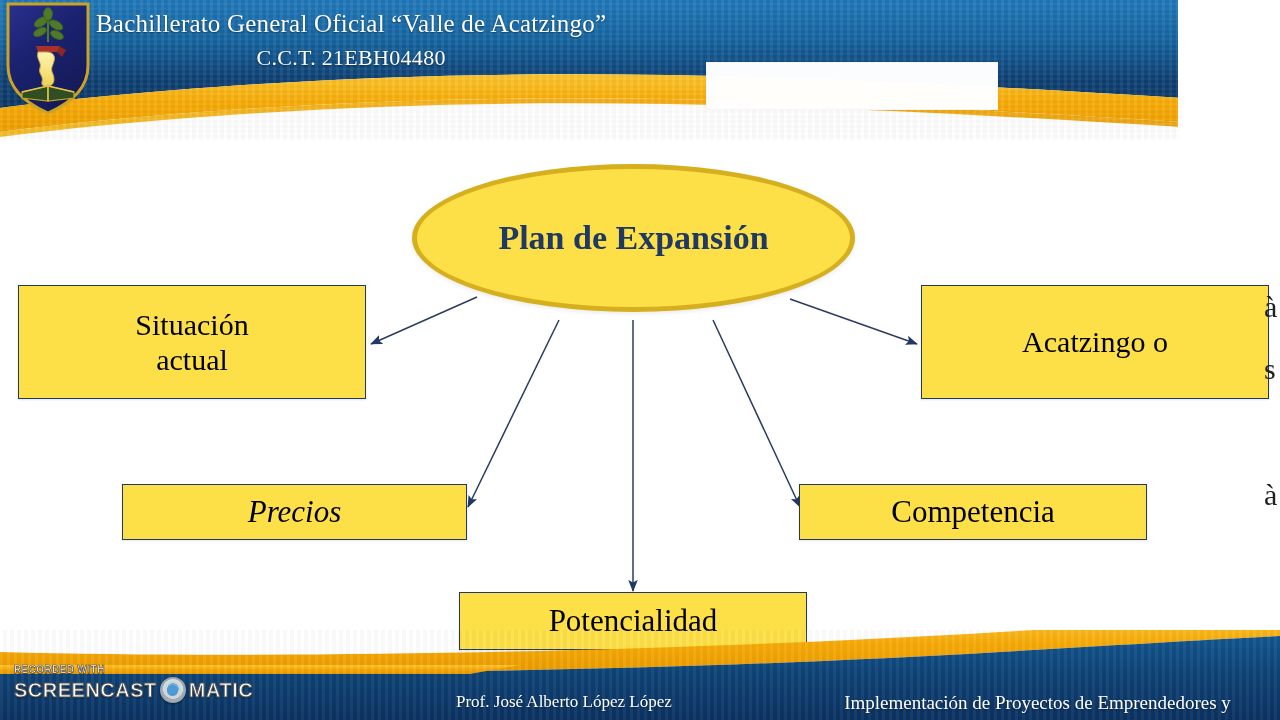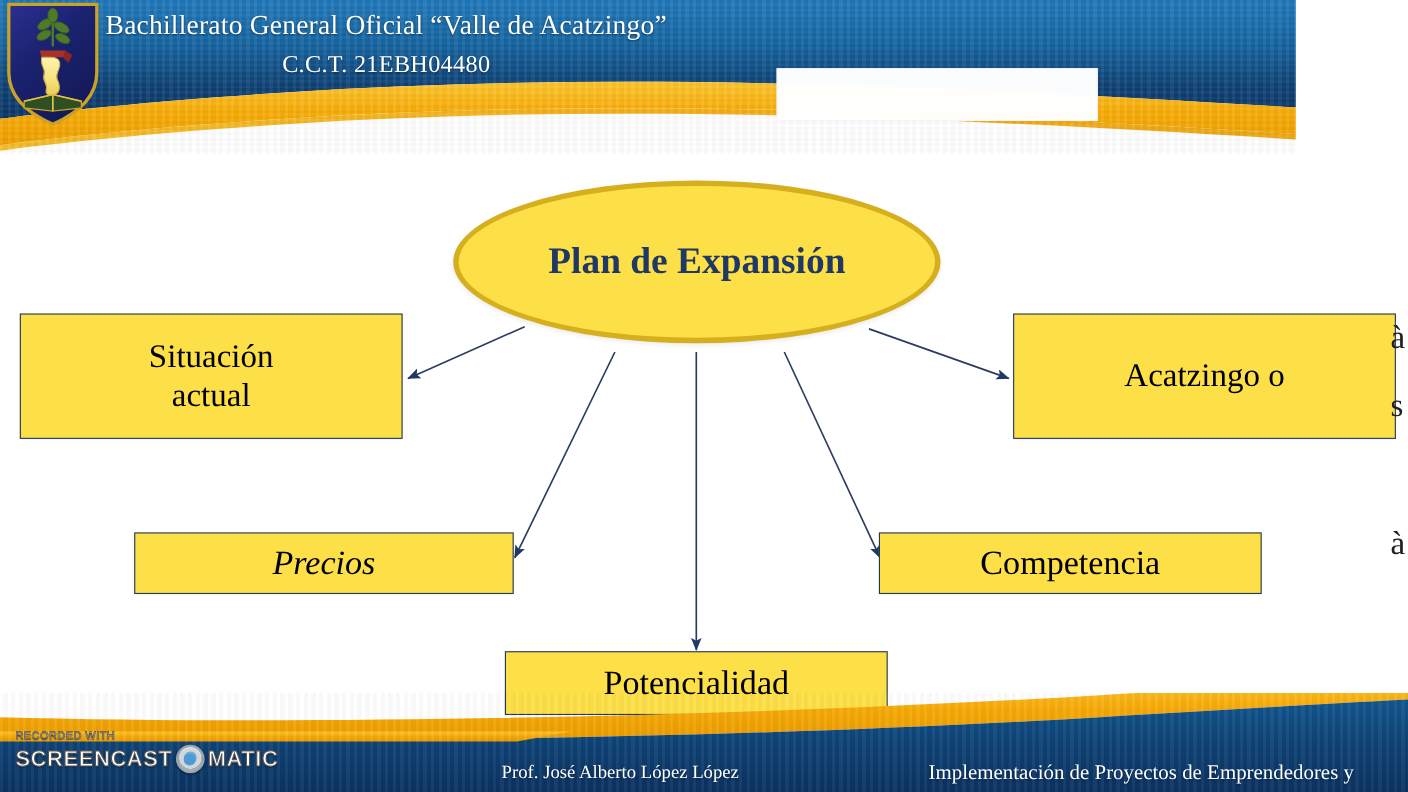--- a/index.html
+++ b/index.html
@@ -126,21 +126,21 @@
     width:485px;overflow:hidden;text-align:center;
   }
 
   
   .watermark{
     position:absolute;left:14px;top:664px;z-index:12;
     font-family:"Liberation Sans", sans-serif;
     user-select:none;
   }
   .wm-recorded{
-    font-size:10px;font-weight:normal;letter-spacing:.4px;
+    font-size:10px;font-weight:bold;letter-spacing:.4px;
     color:#ffffff;
     -webkit-text-stroke:.6px #4a4a4a;
     text-shadow:0 1px 1px rgba(0,0,0,.55);
   }
   .wm-main{
     display:flex;align-items:center;gap:3px;margin-top:2px;
   }
   .wm-word{
     font-size:20px;font-weight:bold;letter-spacing:.5px;
     color:#ffffff;

